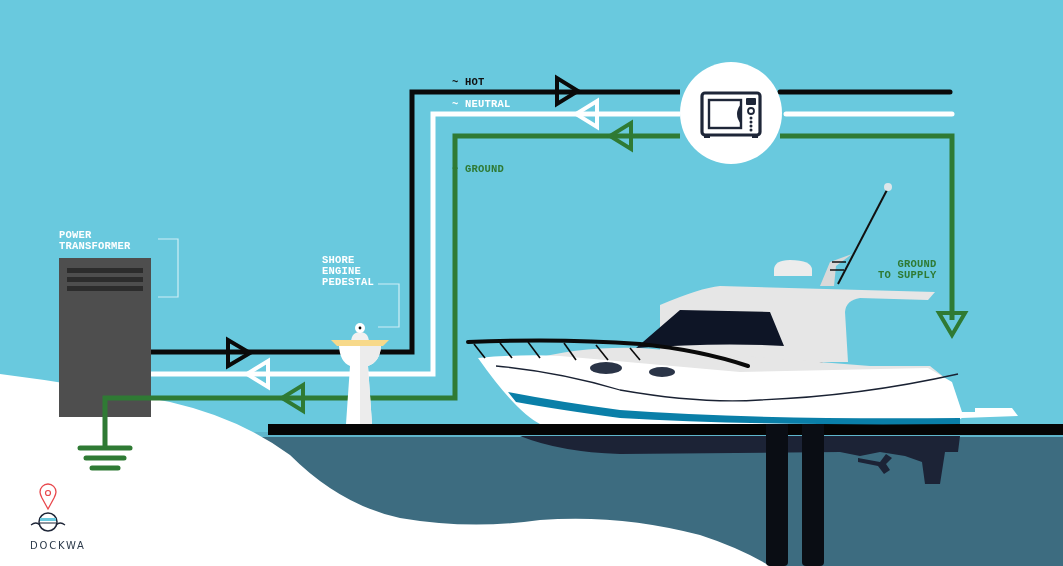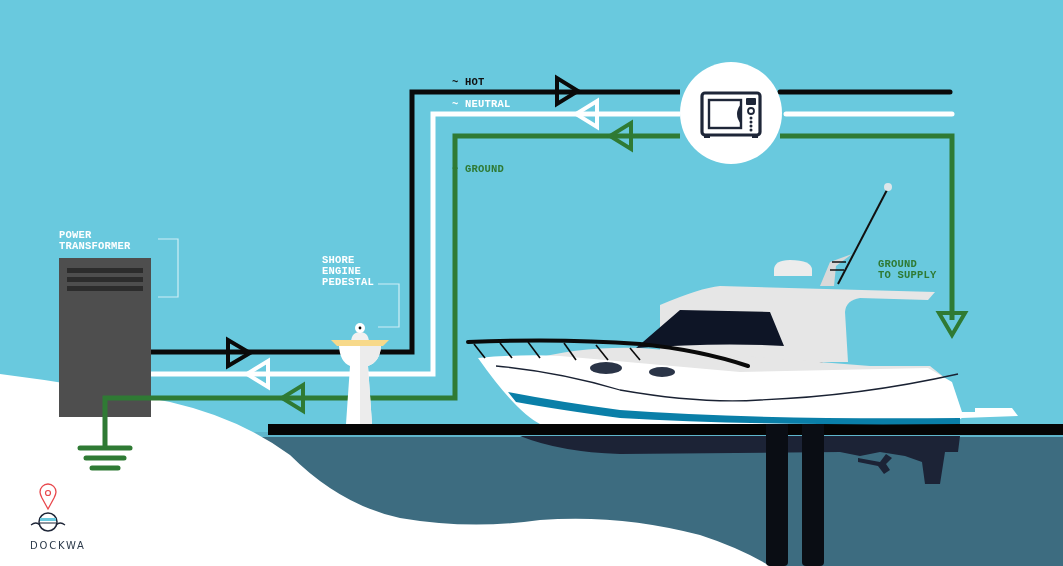--- a/index.html
+++ b/index.html
@@ -157,19 +157,19 @@
 
   <div class="lbl lbl-white stack" style="left:59px; top:230px;">
     <span>POWER</span>
     <span>TRANSFORMER</span>
   </div>
   <div class="lbl lbl-white stack" style="left:322px; top:255px;">
     <span>SHORE</span>
     <span>ENGINE</span>
     <span>PEDESTAL</span>
   </div>
-  <div class="lbl lbl-green stack" style="left:878px; top:259px; ">
+  <div class="lbl lbl-green stack" style="left:878px; top:259px; text-align:right;">
     <span>GROUND</span>
     <span>TO SUPPLY</span>
   </div>
 
   <div class="brand" style="left:30px; top:540px;">DOCKWA</div>
 </div>
 
 </body></html>

